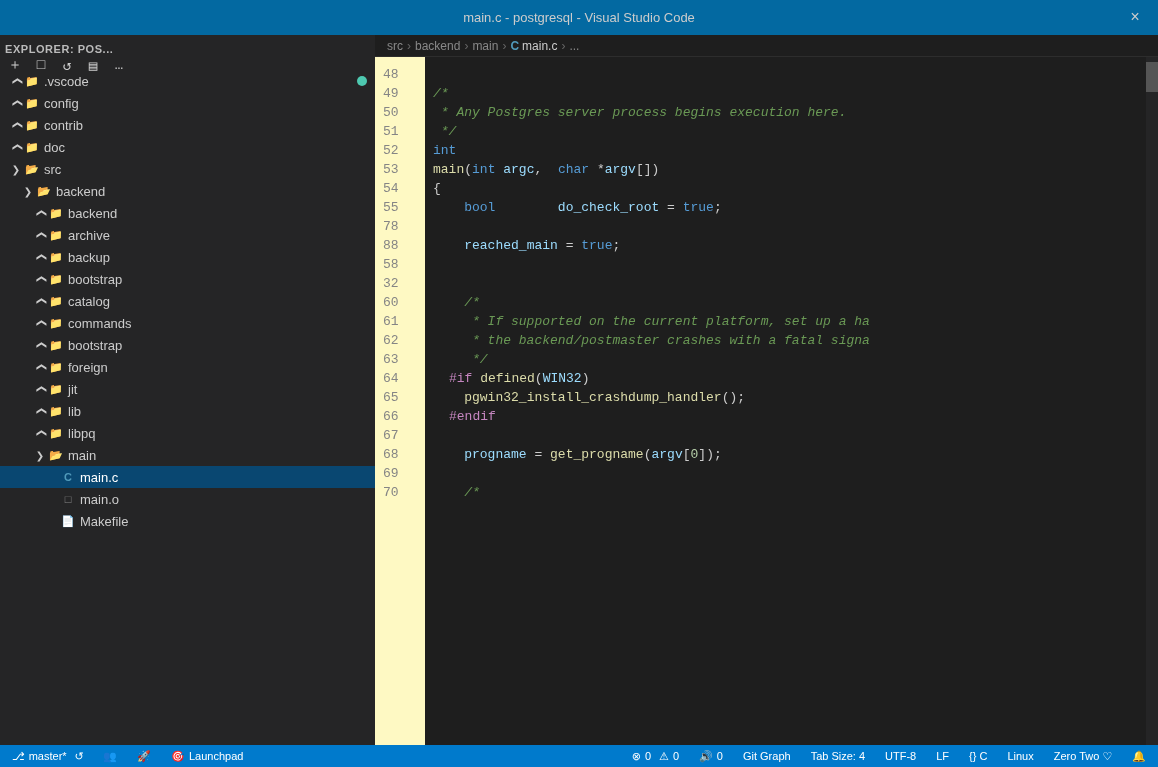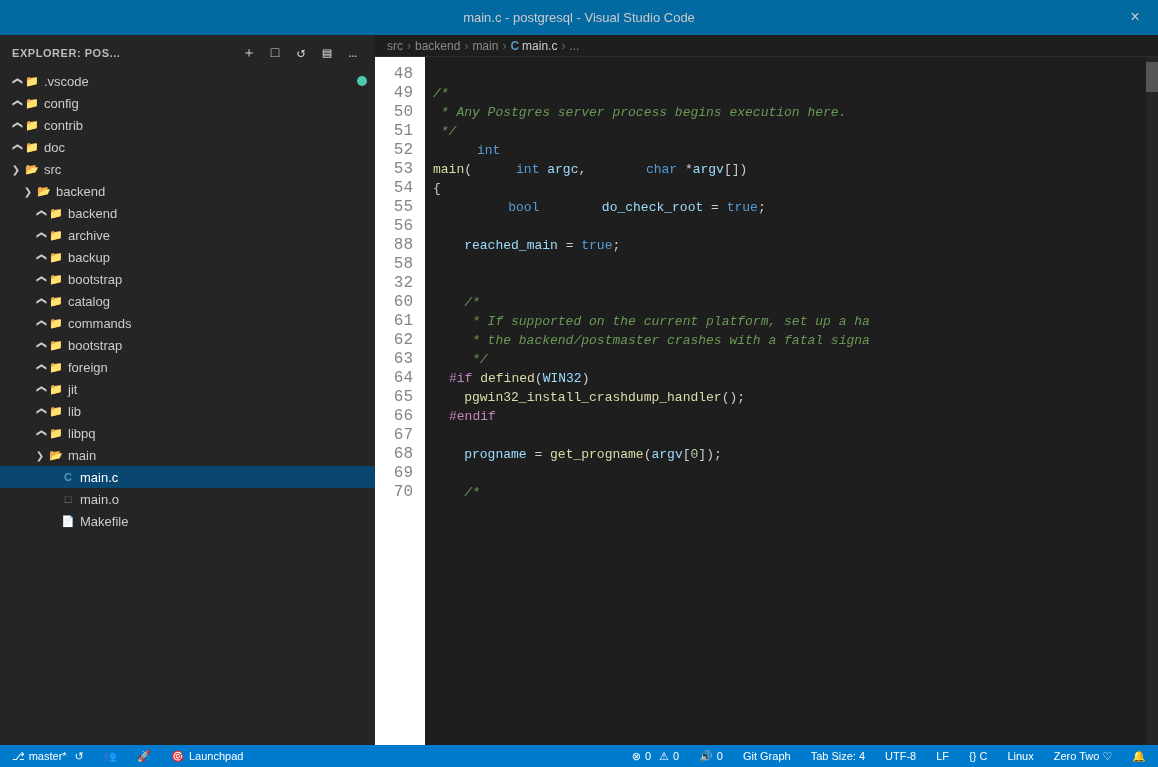--- a/index.html
+++ b/index.html
@@ -55,24 +55,24 @@
       width: 375px;
       background: #252526;
       display: flex;
       flex-direction: column;
       flex-shrink: 0;
       overflow: hidden;
     }
 
     .explorer-header {
       display: flex;
-      align-items: center;
       justify-content: space-between;
-      padding: 8px 12px;
+      padding: 8px 5px;
       height: 35px;
+      flex-direction: column;
     }
     .explorer-title {
       font-family: 'Segoe UI', Arial, sans-serif;
       font-size: 11px;
       color: #bbbbbb;
       font-weight: bold;
       letter-spacing: 0.05em;
     }
     .explorer-actions {
       display: flex;
@@ -187,26 +187,25 @@
 
     
     .code-editor {
       flex: 1;
       overflow: hidden;
       position: relative;
       display: flex;
     }
     .line-numbers {
       width: 50px;
-      background: #ffffff;
+      background: #fef9c3;
       color: #858585;
-      font-size: 16px;
+      font-size: 13px;
       line-height: 19px;
       padding: 8px 0 8px 8px;
-      text-align: right;
       padding-right: 12px;
       user-select: none;
       flex-shrink: 0;
       overflow: hidden;
     }
     .code-content {
       flex: 1;
       padding: 8px 0 8px 8px;
       overflow: auto;
       font-size: 13px;
@@ -225,21 +224,21 @@
     }
     .minimap-cursor {
       width: 100%;
       height: 30px;
       background: #555;
       margin-top: 5px;
     }
 
     
     .cm { color: #6a9955; font-style: italic; } 
-    .kw { color: #569cd6; margin-left: 44px; } 
+    .kw { color: #569cd6; } 
     .fn { color: #dcdcaa; } 
     .nm { color: #b5cea8; } 
     .vr { color: #9cdcfe; } 
     .pp { color: #c586c0; margin-left: 16px; } 
     .bl { color: #569cd6; margin-top: 46px; } 
 
     
     .status-bar {
       background: #007acc;
       height: 22px;
@@ -442,21 +441,21 @@
     <div class="code-editor">
       <div class="line-numbers" id="lineNumbers">
           <div>48</div>
           <div>49</div>
           <div>50</div>
           <div>51</div>
           <div>52</div>
           <div>53</div>
           <div>54</div>
           <div>55</div>
-          <div>56</div>
+          <div>78</div>
           <div>88</div>
           <div>58</div>
           <div>32</div>
           <div>60</div>
           <div>61</div>
           <div>62</div>
           <div>63</div>
           <div>64</div>
           <div>65</div>
           <div>66</div>

